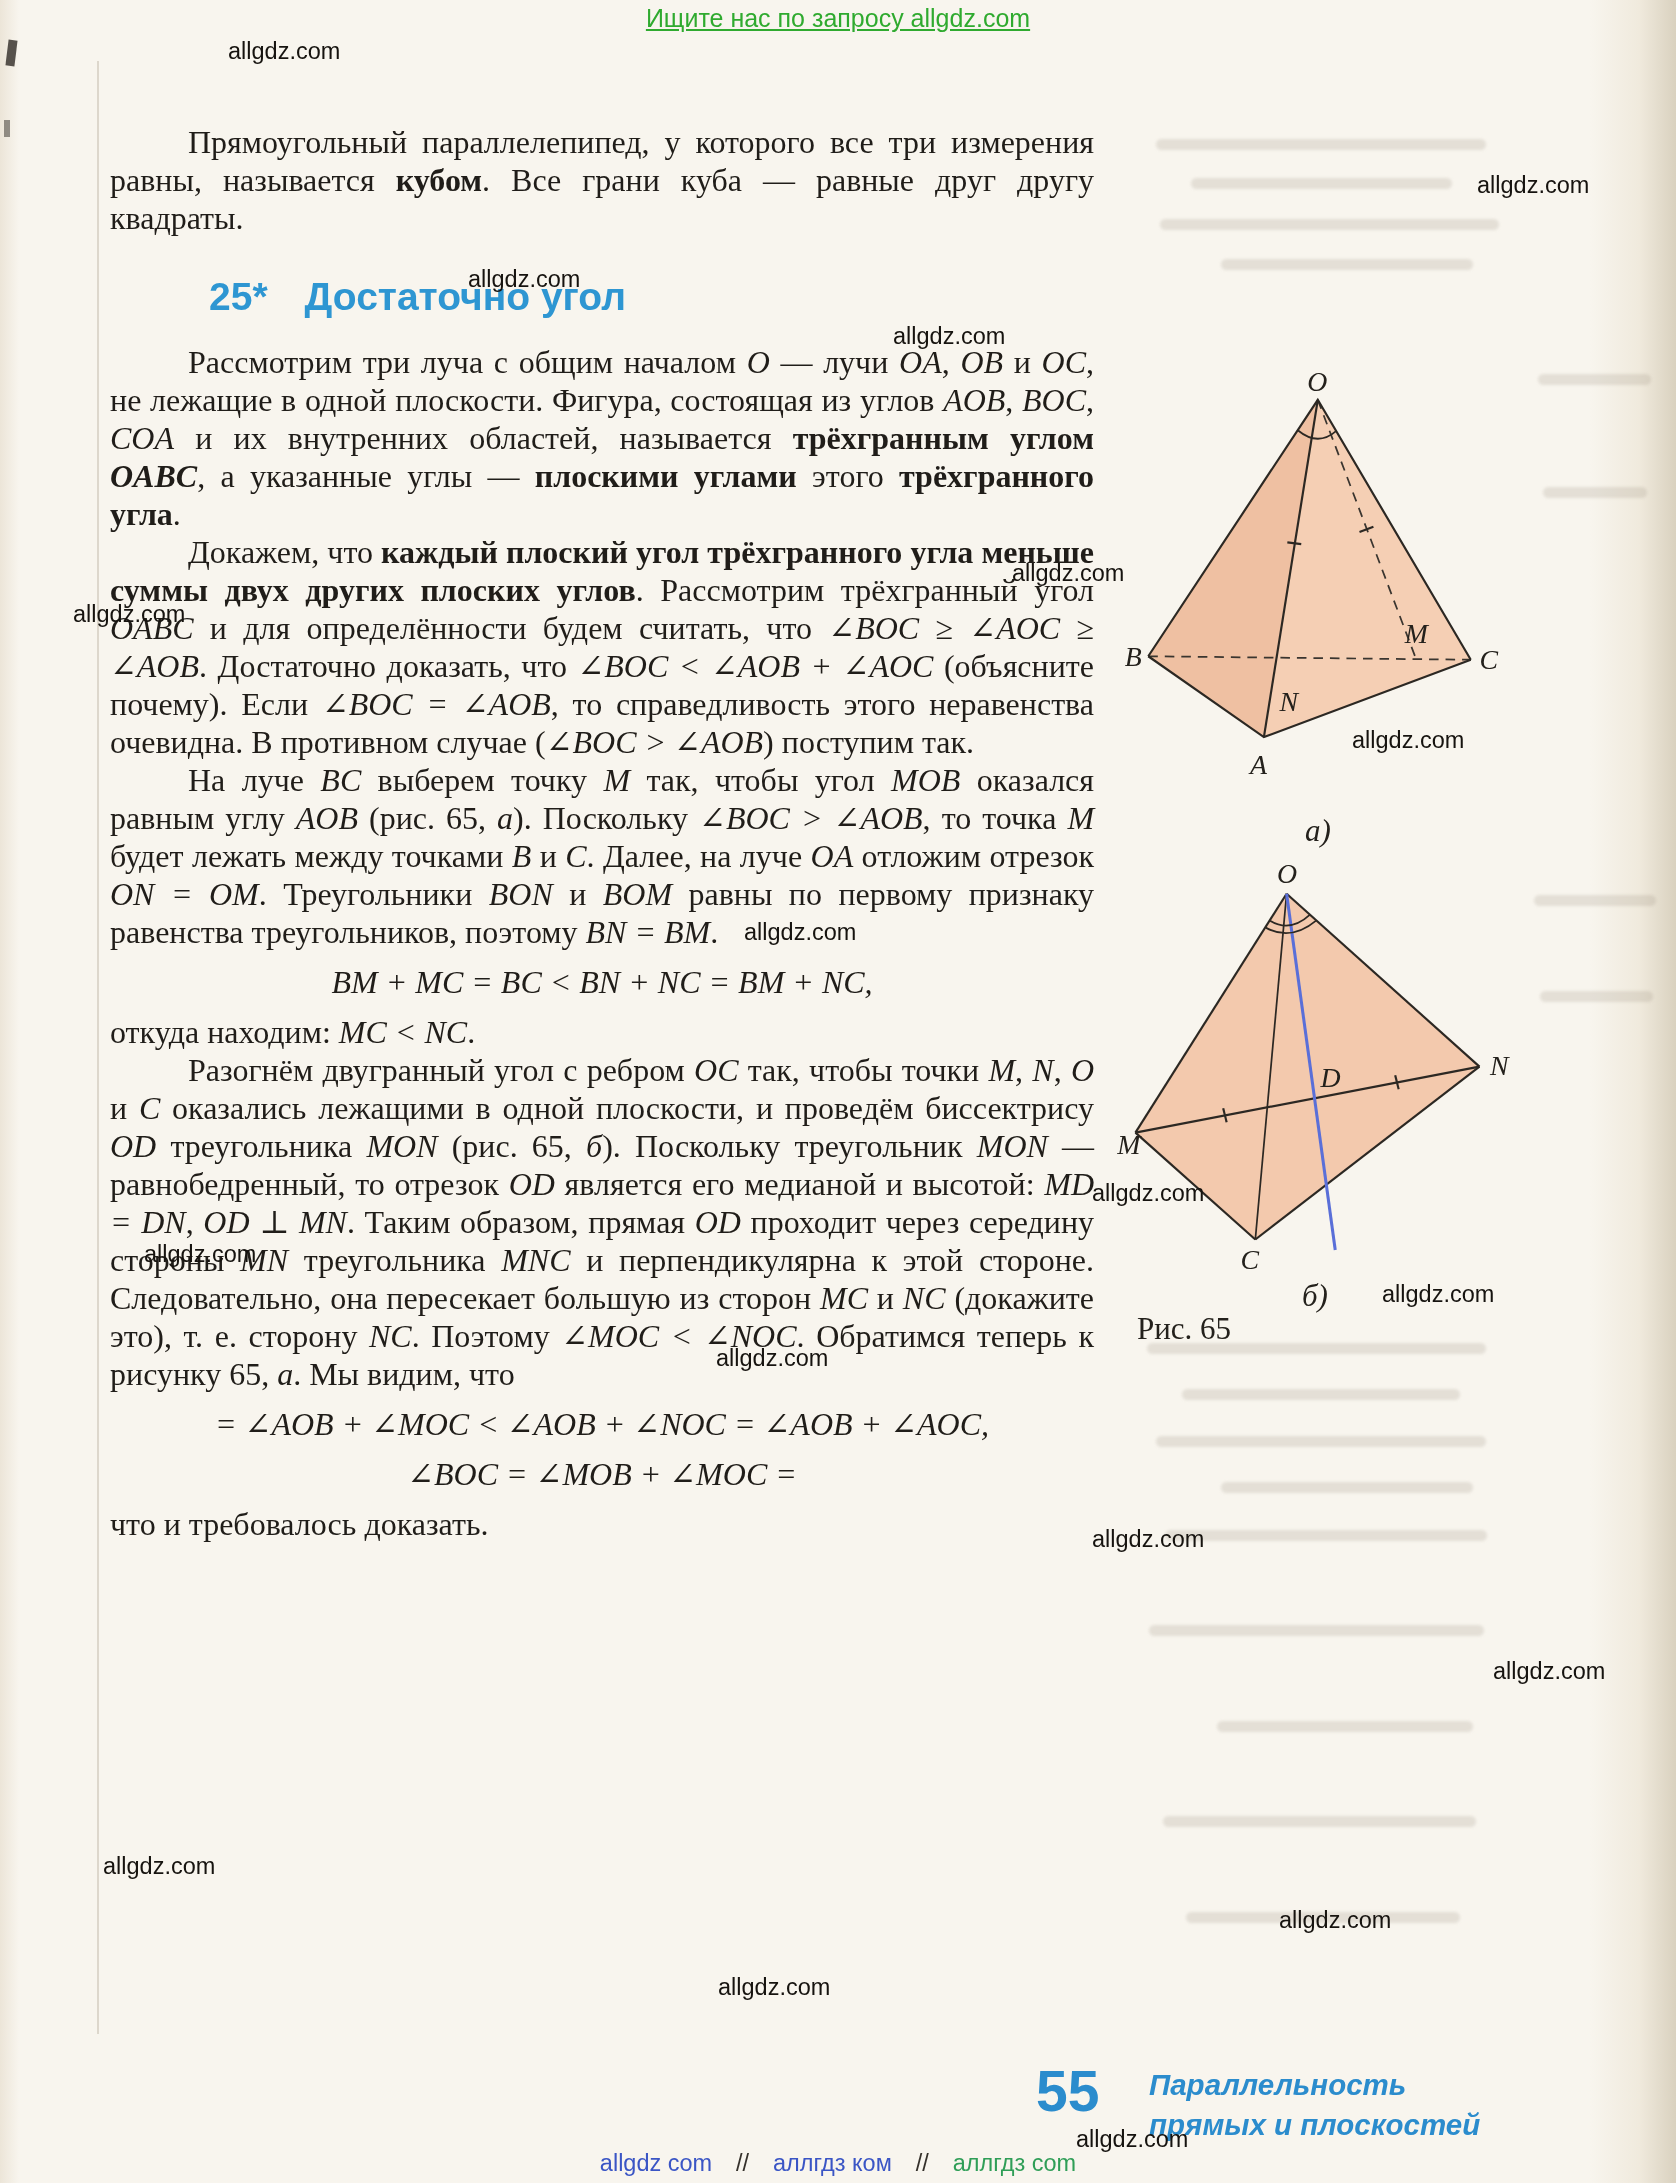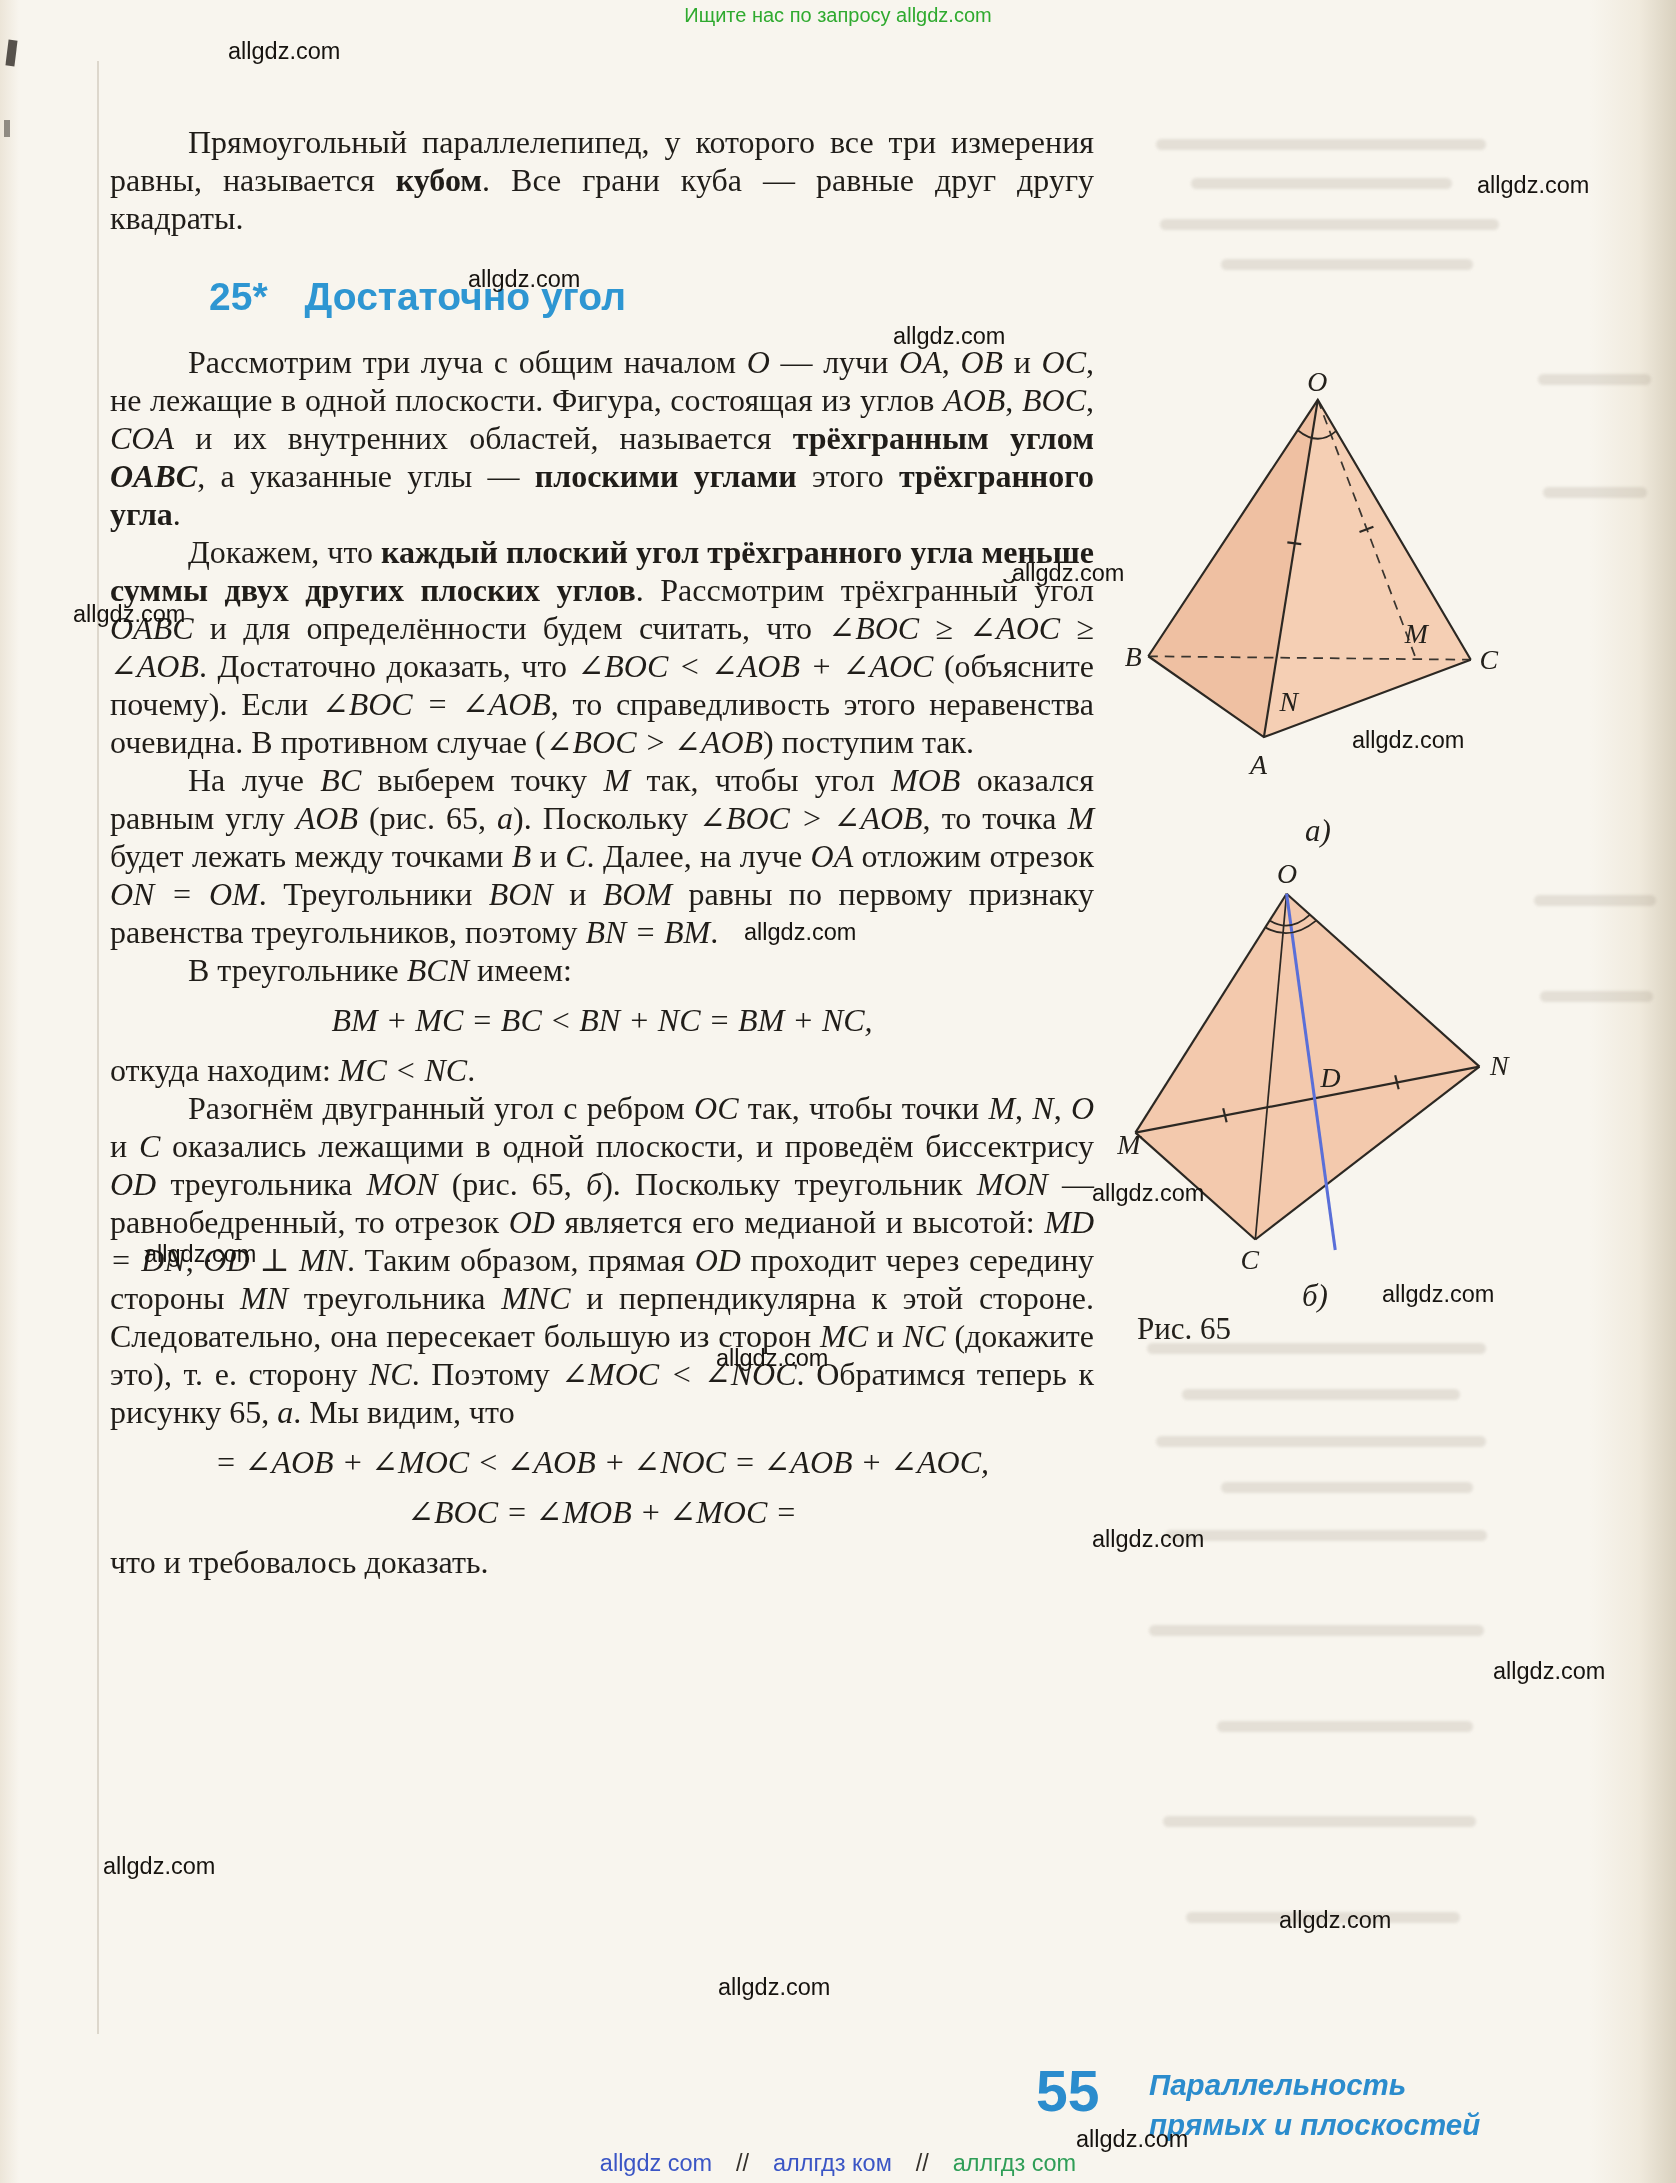--- a/index.html
+++ b/index.html
@@ -15,21 +15,21 @@
       linear-gradient(90deg,#ece5d8 0px,#f8f5ee 19px,#f8f5ee 1590px,#f0eadd 1639px,#d9d1bf 1676px);
   }
   
   .edge-mark{position:absolute;background:#2f2b26;}
   .left-rule{position:absolute;left:97px;top:61px;width:1.7px;height:1973px;background:rgba(140,128,104,.25);}
   .bleed{position:absolute;height:11.3px;border-radius:6px;background:rgba(125,113,96,.16);filter:blur(1.7px);}
 
   
   .wm{position:absolute;font-family:"Liberation Sans",sans-serif;font-size:23.5px;color:#16130f;white-space:nowrap;z-index:30;}
   .top-note{position:absolute;top:3.5px;left:50%;transform:translateX(-50%);
-    font-family:"Liberation Sans",sans-serif;font-size:20px;color:#2faa2f;white-space:nowrap;z-index:30;}
+    font-family:"Liberation Sans",sans-serif;font-size:25px;color:#2faa2f;white-space:nowrap;z-index:30;text-decoration:underline;}
 
   
   .col{position:absolute;left:110px;top:123px;width:984px;
     font-size:32px;line-height:38px;text-align:justify;z-index:10;}
   .para{margin:0;text-indent:78px;}
   .noindent{text-indent:0;}
   .it{font-style:italic;}
   .bd{font-weight:bold;}
   .heading{margin:37px 0 24px 99px;text-indent:0;
     font-family:"Liberation Sans",sans-serif;font-weight:bold;
@@ -107,21 +107,20 @@
   <div class="col">
     <p class="para"><span>Прямоугольный параллелепипед, у которого все три измерения равны, называется </span><span class="bd">кубом</span><span>. Все грани куба — равные друг другу квадраты.</span></p>
 
     <div class="heading">
       <span class="num">25*</span><span class="title">Достаточно угол</span>
     </div>
 
     <p class="para"><span>Рассмотрим три луча с общим началом </span><span class="it">O</span><span> — лучи </span><span class="it">OA</span><span>, </span><span class="it">OB</span><span> и </span><span class="it">OC</span><span>, не лежащие в одной плоскости. Фигура, состоящая из углов </span><span class="it">AOB</span><span>, </span><span class="it">BOC</span><span>, </span><span class="it">COA</span><span> и их внутренних областей, называется </span><span class="bd">трёхгранным углом </span><span class="bd it">OABC</span><span>, а указанные углы — </span><span class="bd">плоскими углами</span><span> этого </span><span class="bd">трёхгранного угла</span><span>.</span></p>
     <p class="para"><span>Докажем, что </span><span class="bd">каждый плоский угол трёхгранного угла меньше суммы двух других плоских углов</span><span>. Рассмотрим трёхгранный угол </span><span class="it">OABC</span><span> и для определённости будем считать, что </span><span class="it">∠BOC ≥ ∠AOC ≥ ∠AOB</span><span>. Достаточно доказать, что </span><span class="it">∠BOC &lt; ∠AOB + ∠AOC</span><span> (объясните почему). Если </span><span class="it">∠BOC = ∠AOB</span><span>, то справедливость этого неравенства очевидна. В противном случае (</span><span class="it">∠BOC &gt; ∠AOB</span><span>) поступим так.</span></p>
     <p class="para"><span>На луче </span><span class="it">BC</span><span> выберем точку </span><span class="it">M</span><span> так, чтобы угол </span><span class="it">MOB</span><span> оказался равным углу </span><span class="it">AOB</span><span> (рис. 65, </span><span class="it">а</span><span>). Поскольку </span><span class="it">∠BOC &gt; ∠AOB</span><span>, то точка </span><span class="it">M</span><span> будет лежать между точками </span><span class="it">B</span><span> и </span><span class="it">C</span><span>. Далее, на луче </span><span class="it">OA</span><span> отложим отрезок </span><span class="it">ON = OM</span><span>. Треугольники </span><span class="it">BON</span><span> и </span><span class="it">BOM</span><span> равны по первому признаку равенства треугольников, поэтому </span><span class="it">BN = BM</span><span>.</span></p>
-    <p class="para"><span>В треугольнике </span><span class="it">BCN</span><span> имеем:</span></p>
 
     <div class="formula">BM + MC = BC &lt; BN + NC = BM + NC,</div>
 
     <p class="para noindent"><span>откуда находим: </span><span class="it">MC &lt; NC</span><span>.</span></p>
     <p class="para"><span>Разогнём двугранный угол с ребром </span><span class="it">OC</span><span> так, чтобы точки </span><span class="it">M</span><span>, </span><span class="it">N</span><span>, </span><span class="it">O</span><span> и </span><span class="it">C</span><span> оказались лежащими в одной плоскости, и проведём биссектрису </span><span class="it">OD</span><span> треугольника </span><span class="it">MON</span><span> (рис. 65, </span><span class="it">б</span><span>). Поскольку треугольник </span><span class="it">MON</span><span> — равнобедренный, то отрезок </span><span class="it">OD</span><span> является его медианой и высотой: </span><span class="it">MD = DN</span><span>, </span><span class="it">OD ⊥ MN</span><span>. Таким образом, прямая </span><span class="it">OD</span><span> проходит через середину стороны </span><span class="it">MN</span><span> треугольника </span><span class="it">MNC</span><span> и перпендикулярна к этой стороне. Следовательно, она пересекает большую из сторон </span><span class="it">MC</span><span> и </span><span class="it">NC</span><span> (докажите это), т. е. сторону </span><span class="it">NC</span><span>. Поэтому </span><span class="it">∠MOC &lt; ∠NOC</span><span>. Обратимся теперь к рисунку 65, </span><span class="it">а</span><span>. Мы видим, что</span></p>
 
     <div class="formula">= ∠AOB + ∠MOC &lt; ∠AOB + ∠NOC = ∠AOB + ∠AOC,</div>
     <div class="formula">∠BOC = ∠MOB + ∠MOC =</div>
 
     <p class="para noindent"><span>что и требовалось доказать.</span></p>

